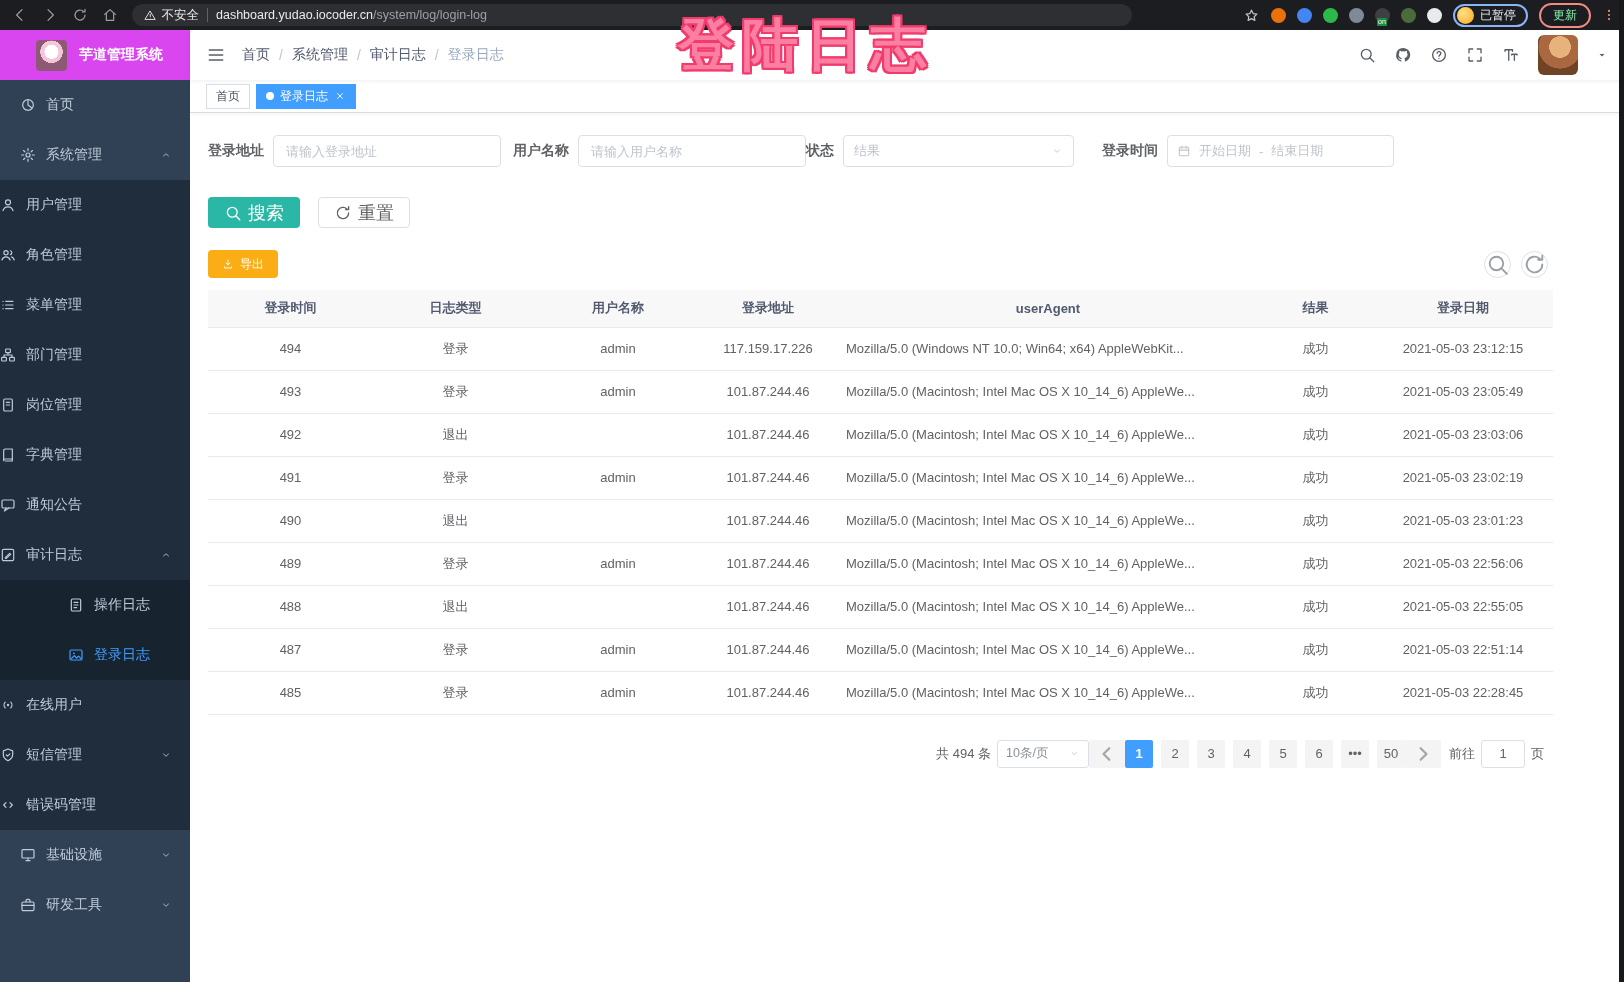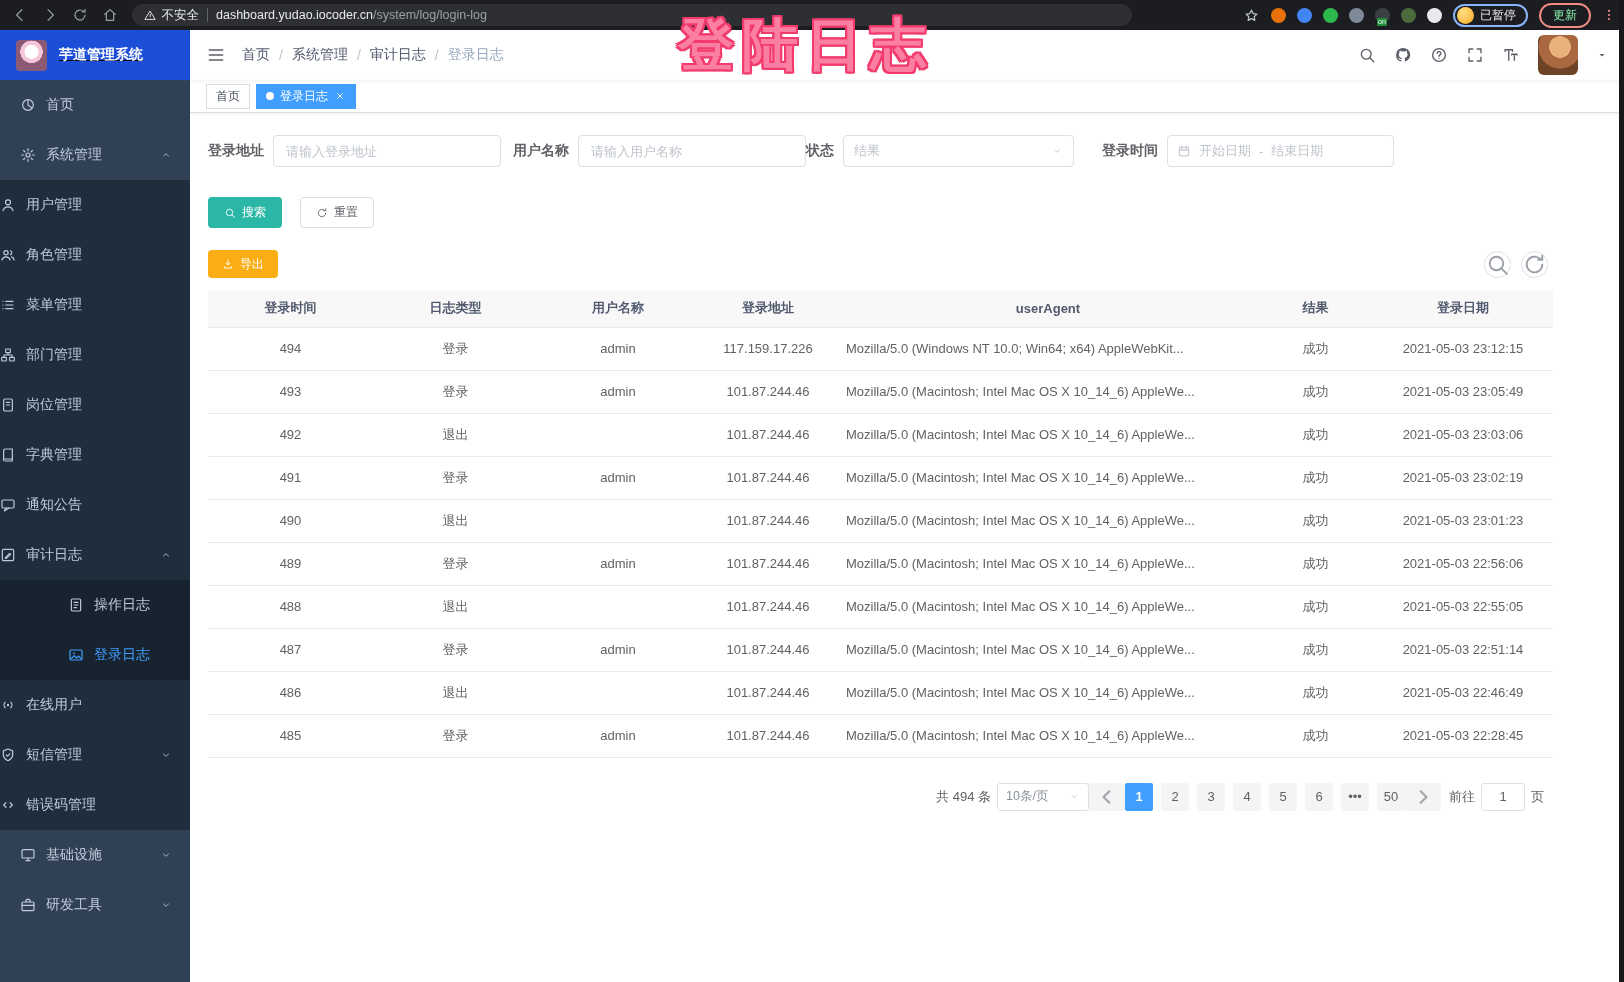--- a/index.html
+++ b/index.html
@@ -23,21 +23,21 @@
   .ext { width:15px; height:15px; border-radius:50%; position:relative; display:inline-block; }
   .ext .badge { position:absolute; bottom:-3px; left:2px; background:#1e8e3e; color:#fff; font-size:7px; line-height:8px; padding:0 1px; border-radius:1px; }
   .profile-pill { display:flex; align-items:center; gap:6px; border:2px solid #8ab4f8; border-radius:13px; padding:1px 10px 1px 2px; color:#e8eaed; font-size:12px; }
   .emoji-face { width:17px; height:17px; border-radius:50%; background:radial-gradient(circle at 35% 35%, #ffe082, #f9a825); }
   .update-btn { border:2px solid #f28b82; border-radius:13px; color:#86efac; font-size:12px; padding:2px 12px; }
   .dots-v { color:#f28b82; width:14px; height:16px; display:flex; }
 
   
   .app { display:flex; height:952px; }
   .sidebar { width:190px; background:var(--sidebarBg); flex-shrink:0; overflow:hidden; }
-  .logo-row { height:50px; display:flex; align-items:center; padding-left:16px; gap:12px; background:#1d4ed8;text-decoration:underline; }
+  .logo-row { height:50px; display:flex; align-items:center; padding-left:36px; gap:12px; background:#d946ef; }
   .logo-img { width:31px; height:31px; border-radius:4px; background:
      radial-gradient(circle at 50% 38%, #fff 0 28%, #f5c6d8 29% 45%, #8c5a74 46% 100%); }
   .logo-title { color:#fff; font-size:14px; font-weight:bold; }
   .menu-item { height:50px; display:flex; align-items:center; gap:10px; color:var(--menuText); font-size:14px; cursor:pointer; position:relative; }
   .menu-item .mi-icon { width:16px; height:16px; display:flex; }
   .menu-item .mi-icon svg { width:16px; height:16px; }
   .menu-item .mi-arrow { position:absolute; right:18px; width:12px; height:12px; display:flex; opacity:.9; }
   .menu-item .mi-arrow svg { width:12px; height:12px; }
   .lvl0 { padding-left:20px; background:var(--sidebarBg); }
   .lvl1 { background:var(--sidebarSub); }
@@ -76,21 +76,21 @@
   .f-input { width:228px; height:32px; border:1px solid #dcdfe6; border-radius:4px; padding:0 12px; font-size:13px; color:#606266; outline:none; }
   .f-input::placeholder { color:#bfc4cc; }
   .f-select { width:231px; height:32px; border:1px solid #dcdfe6; border-radius:4px; display:flex; align-items:center; padding:0 10px; color:#bfc4cc; font-size:13px; cursor:pointer; }
   .f-select .chev { margin-left:auto; width:12px; height:12px; display:flex; color:#c0c4cc; }
   .f-select .chev svg { width:12px; height:12px; }
   .f-range { width:227px; height:32px; border:1px solid #dcdfe6; border-radius:4px; display:flex; align-items:center; padding:0 9px; gap:8px; color:#bfc4cc; font-size:13px; cursor:pointer; }
   .f-range .cal { width:14px; height:14px; display:flex; color:#c0c4cc; }
   .f-range .cal svg { width:14px; height:14px; }
 
   .btn-row { margin-top:30px; display:flex; gap:18px; }
-  .btn { height:31px; border-radius:4px; display:inline-flex; align-items:center; gap:6px; font-size:12px; padding:0 15px; cursor:pointer; border:1px solid transparent; }
+  .btn { height:31px; border-radius:4px; display:inline-flex; align-items:center; gap:6px; font-size:18px; padding:0 15px; cursor:pointer; border:1px solid transparent; }
   .btn svg { width:13px; height:13px; }
   .btn-search { background:var(--teal); color:#fff; }
   .btn-reset { background:#fff; color:#606266; border-color:#dcdfe6; }
   .btn-export { background:var(--warning); color:#fff; height:28px; font-size:12px; padding:0 13px; }
   .export-row { margin-top:22px; display:flex; align-items:center; }
   .mini-circles { position:absolute; right:76px; display:flex; gap:10px; }
   .mini-btn { width:27px; height:27px; border:1px solid #dcdfe6; border-radius:50%; display:flex; align-items:center; justify-content:center; color:#9a9ea6; background:#fff; cursor:pointer; }
   .mini-btn svg { width:13px; height:13px; }
 
   
@@ -618,29 +618,20 @@
             <tr>
               <td>487</td>
               <td>登录</td>
               <td>admin</td>
               <td>101.87.244.46</td>
               <td class="left">Mozilla/5.0 (Macintosh; Intel Mac OS X 10_14_6) AppleWe...</td>
               <td>成功</td>
               <td>2021-05-03 22:51:14</td>
             </tr>
             <tr>
-              <td>486</td>
-              <td>退出</td>
-              <td></td>
-              <td>101.87.244.46</td>
-              <td class="left">Mozilla/5.0 (Macintosh; Intel Mac OS X 10_14_6) AppleWe...</td>
-              <td>成功</td>
-              <td>2021-05-03 22:46:49</td>
-            </tr>
-            <tr>
               <td>485</td>
               <td>登录</td>
               <td>admin</td>
               <td>101.87.244.46</td>
               <td class="left">Mozilla/5.0 (Macintosh; Intel Mac OS X 10_14_6) AppleWe...</td>
               <td>成功</td>
               <td>2021-05-03 22:28:45</td>
             </tr>
           </tbody>
       </table>

